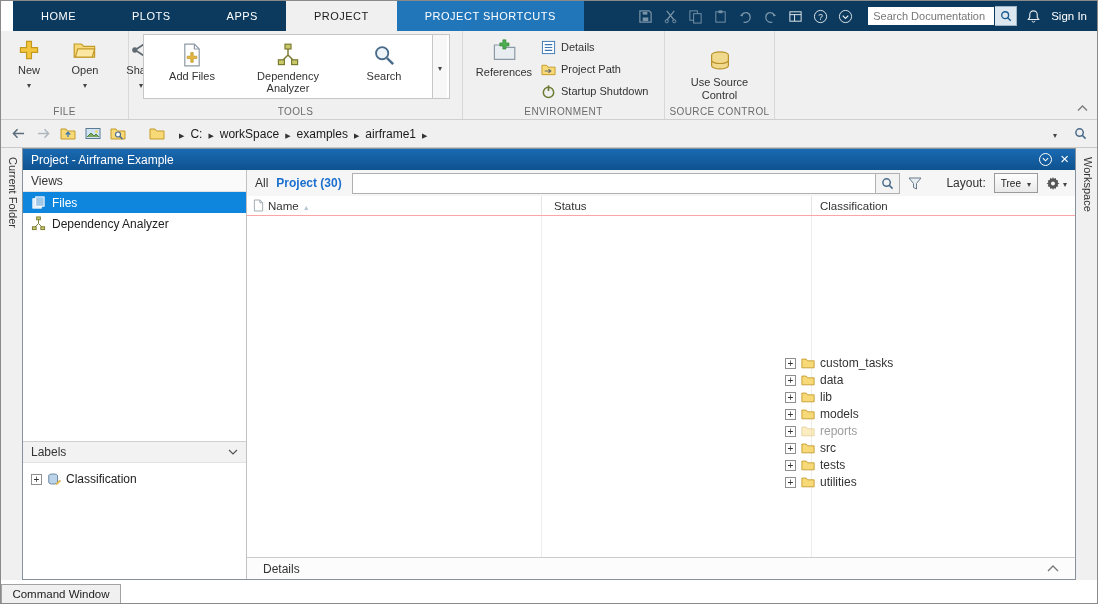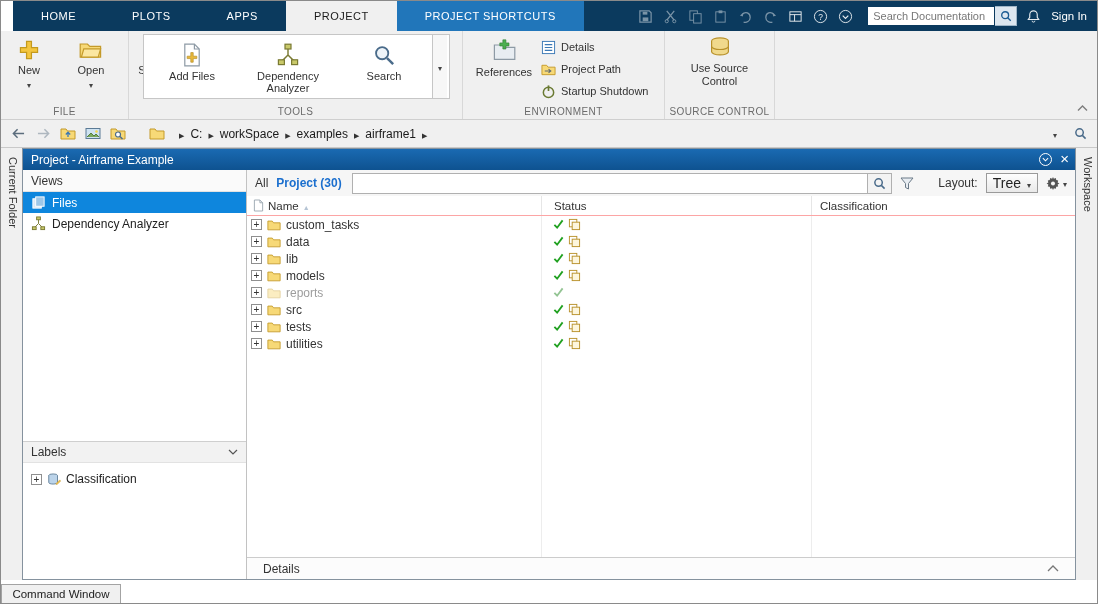--- a/index.html
+++ b/index.html
@@ -33,37 +33,37 @@
   .ribbon { position: absolute; top: 30px; left: 0; right: 0; height: 89px;
     background: #f0f0f0; border-bottom: 1px solid #cfcfcf; display: flex; }
   .rsection { position: relative; height: 100%; border-right: 1px solid #d8d8d8; }
   .rlabel { position: absolute; bottom: 2px; left: 0; right: 0; text-align: center;
     font-size: 10px; color: #6b6b6b; letter-spacing: .4px; }
   .bigbtn { display: flex; flex-direction: column; align-items: center; gap: 1px;
     padding-top: 5px; min-width: 36px; cursor: default; }
   .bigbtn .blabel { font-size: 11px; color: #333; }
   .dd-arrow::before { content: "▾"; font-size: 8px; color: #444; line-height: 6px; }
   .icon26 { height: 27px; display: flex; align-items: center; }
-  .file-content { display: flex; gap: 26px; padding: 0 10px; }
+  .file-content { display: flex; gap: 20px; padding: 0 10px; }
   .tools-box { margin: 3px 12px 0 14px; height: 65px; background: #fff;
     border: 1px solid #c6c6c6; display: flex; }
   .toolbtn { width: 96px; display: flex; flex-direction: column; align-items: center;
     justify-content: flex-start; padding-top: 6px; gap: 2px; }
   .toolbtn .blabel { font-size: 11px; color: #333; text-align: center; line-height: 12px; }
   .tools-dd { width: 15px; border-left: 1px solid #c6c6c6; display: flex;
     align-items: center; justify-content: center; background: #f7f7f7; }
   .env-content { display: flex; padding: 2px 4px 0 8px; }
   .refbtn { width: 66px; display: flex; flex-direction: column; align-items: center;
     gap: 2px; padding-top: 4px; }
   .refbtn .blabel { font-size: 11px; color: #333; }
   .minis { display: flex; flex-direction: column; gap: 4px; padding-top: 5px; }
   .minibtn { display: flex; align-items: center; gap: 5px; height: 18px; padding: 0 4px; }
   .minibtn .blabel { font-size: 11px; color: #333; white-space: nowrap; }
   .scbtn { width: 100%; display: flex; flex-direction: column; align-items: center;
-    gap: 2px; padding-top: 2px; }
+    gap: 2px; padding-top: 16px; }
   .scbtn .blabel { font-size: 11px; color: #333; text-align: center; width: 72px; line-height: 13px; }
   .rfill { flex: 1; position: relative; border-right: none; }
   .collapse-btn { position: absolute; right: 7px; bottom: 5px; width: 16px; height: 12px;
     display: flex; align-items: center; justify-content: center; }
 
   
   .addrbar { position: absolute; top: 119px; left: 0; right: 0; height: 28px;
     background: #f0f0f0; border-bottom: 1px solid #c9c9c9; display: flex;
     align-items: center; gap: 7px; padding: 0 8px; }
   .abtn { width: 18px; height: 18px; display: flex; align-items: center; justify-content: center; }
@@ -110,34 +110,34 @@
   .filter-row { height: 26px; background: #f6f6f6; display: flex; align-items: center;
     gap: 8px; padding: 0 8px; }
   .flt-all { color: #333; }
   .flt-project { color: #1b6fce; font-weight: bold; }
   .flt-search { flex: 1; height: 21px; border: 1px solid #b0b0b0; background: #fff;
     outline: none; font-size: 12px; padding: 0 5px; margin-left: 2px; }
   .flt-search-btn { width: 24px; height: 21px; border: 1px solid #b0b0b0; border-left: none;
     background: #f3f3f3; display: flex; align-items: center; justify-content: center; margin-left: -8px; }
   .layout-label { color: #333; margin-left: 16px; }
   .layout-dd { height: 20px; border: 1px solid #9a9a9a; background: linear-gradient(#fefefe,#e9e9e9);
-    display: flex; align-items: center; gap: 6px; padding: 0 6px; font-size: 14px; color: #222; }
+    display: flex; align-items: center; gap: 6px; padding: 0 6px; font-size: 10px; color: #222; }
   .gear-dd { display: flex; align-items: center; gap: 3px; }
 
   .table-header { height: 20px; display: flex; border-bottom: 1px solid #fca5a5;
     background: #fff; font-size: 11.5px; color: #333; }
   .th { display: flex; align-items: center; gap: 4px; padding-left: 6px; }
   .name-col { width: 294px; flex: 0 0 294px; }
   .status-col { width: 270px; flex: 0 0 270px; border-left: 1px solid #e6e6e6; padding-left: 12px; }
   .class-col { flex: 1; border-left: 1px solid #e6e6e6; padding-left: 8px; }
   .sort-arrow::before { content: "▲"; font-size: 7px; color: #b5c4d4; }
 
   .table-body { flex: 1; position: relative; overflow: hidden; }
   .col-line { position: absolute; top: 0; bottom: 0; width: 1px; background: #ededed; }
-  .trow { height: 17px; display: flex; align-items: flex-end; position: relative; }
+  .trow { height: 17px; display: flex; align-items: flex-end; position: relative; flex-direction: column; }
   .trow .td { display: flex; align-items: center; height: 100%; }
   .trow .name-col { gap: 5px; padding-left: 4px; }
   .trow .status-col, .trow .class-col { border-left: none; }
   .trow .status-col { gap: 4px; }
   .fname { font-size: 12px; color: #333; }
   .trow.dimmed .fname { color: #9d9d9d; }
   .trow.dimmed .foldr { opacity: .45; }
 
   .details-bar { height: 22px; border-top: 1px solid #ccc; background: #fcfcfc;
     display: flex; align-items: center; padding: 0 16px; color: #333; }

